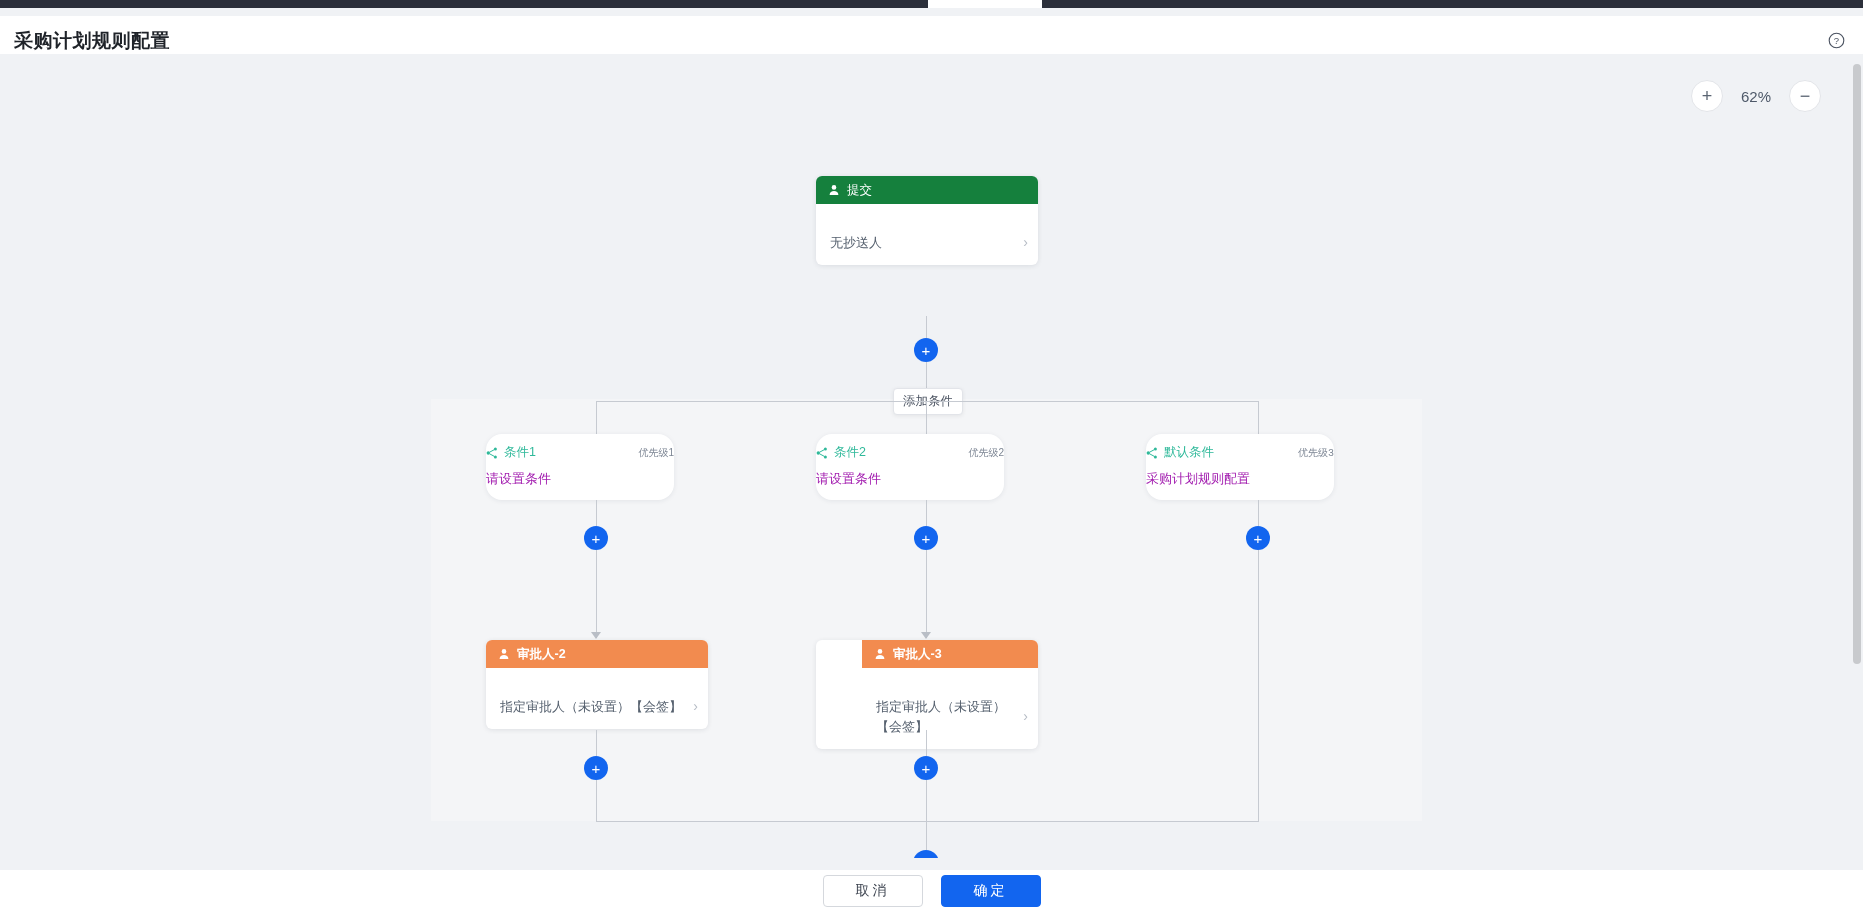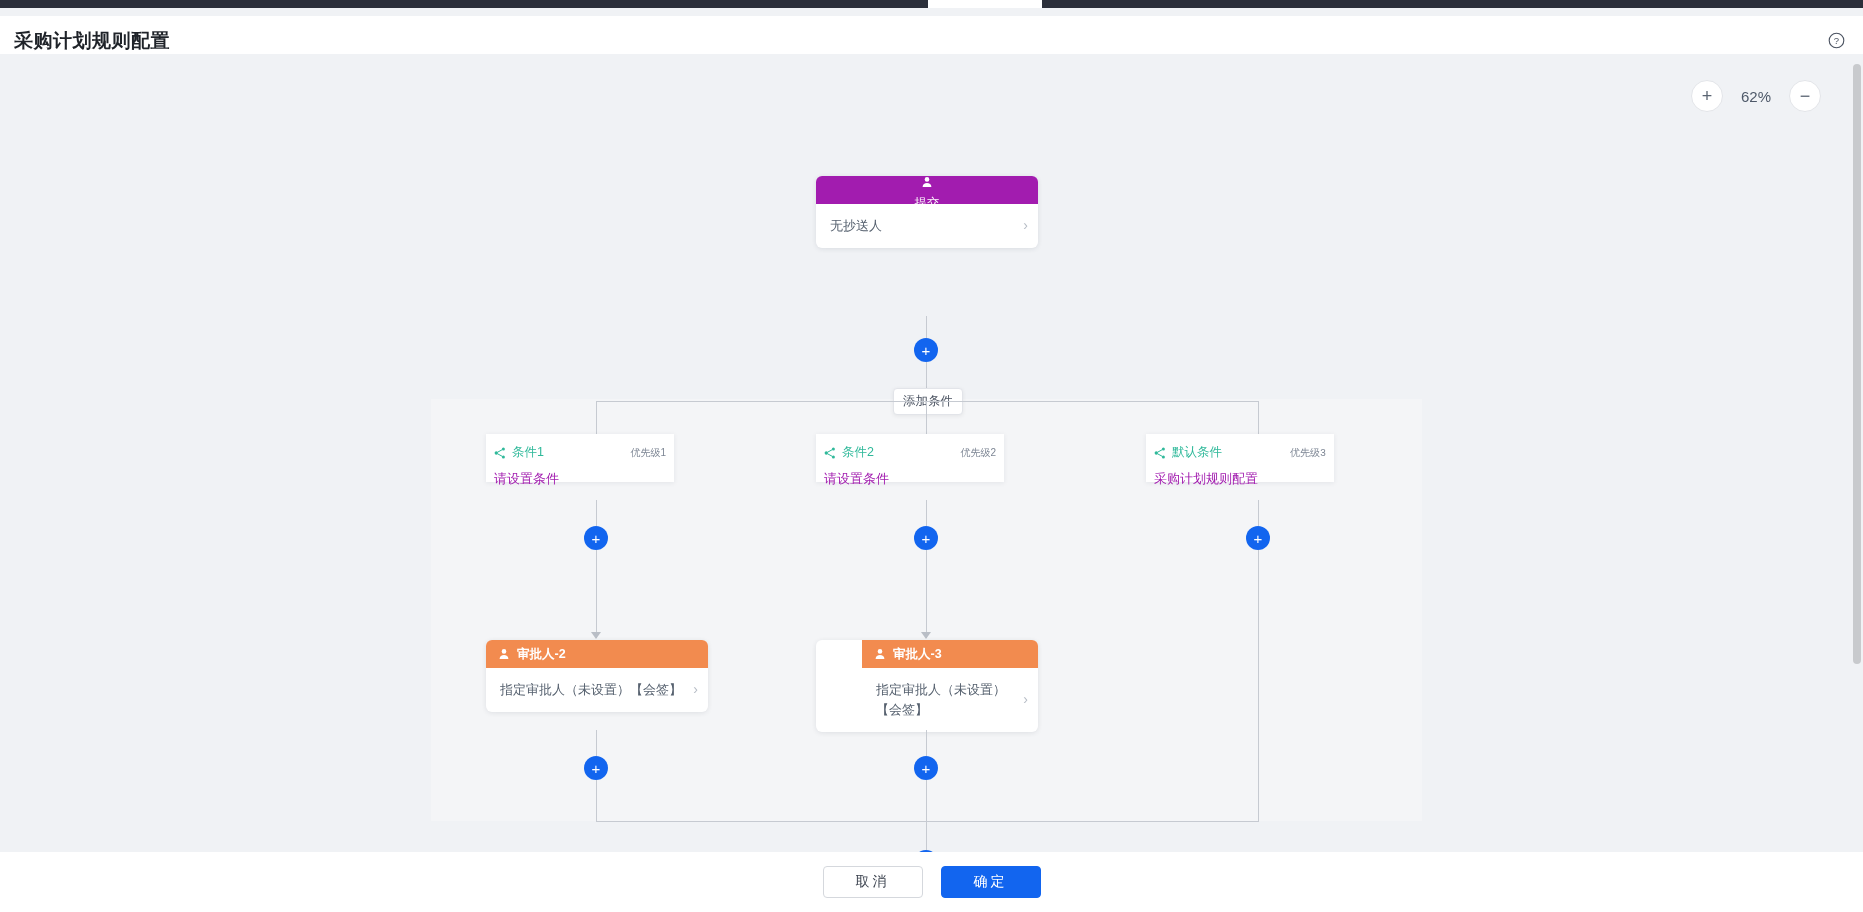--- a/index.html
+++ b/index.html
@@ -65,39 +65,39 @@
   .node {
     position: absolute; width: 222px;
     background: #ffffff; border-radius: 6px;
     box-shadow: 0 1px 5px rgba(30,40,60,.10);
     overflow: hidden;
   }
   .node-head {
     height: 28px; display: flex; align-items: center; gap: 7px;
     padding: 0 12px; font-size: 12.5px; color: #ffffff;
   }
-  .node-head.start { background: #a21caf; flex-direction: column; }
+  .node-head.start { background: #15803d; }
   .node-head.approver { background: #f28b4f; font-weight: bold; }
   .node-body {
     padding: 12px 26px 12px 14px;
     font-size: 13px; color: #55606e; line-height: 1.55;
-    position: relative; min-height: 44px;
+    position: relative; min-height: 44px; margin-top: 17px;
   }
   .chev {
     position: absolute; right: 10px; top: 50%; transform: translateY(-50%);
     color: #b7bdc6; font-size: 14px;
   }
   .person-icon { display: inline-flex; width: 12px; height: 12px; }
 
   
   .cond {
-    position: absolute; width: 188px; height: 48px;
-    background: #ffffff; border-radius: 0;
+    position: absolute; width: 188px; height: 66px;
+    background: #ffffff; border-radius: 16px;
     box-shadow: 0 1px 5px rgba(30,40,60,.08);
-    padding: 10px 8px;
+    padding: 10px 0;
   }
   .cond-top { display: flex; align-items: center; justify-content: space-between; }
   .cond-name { display: flex; align-items: center; gap: 6px; font-size: 12.5px; color: #2fb99a; }
   .cond-pri { font-size: 10px; color: #7d8694; }
   .cond-desc { margin-top: 9px; font-size: 13px; color: #a21caf; }
   .share-icon { width: 12px; height: 12px; display: inline-flex; }
 
   
   .branch-box {
     position: absolute; left: 431px; top: 345px;
@@ -125,21 +125,21 @@
 
   .tooltip {
     position: absolute; background: #ffffff; border: 1px solid #e2e4e9;
     border-radius: 4px; padding: 4px 9px;
     font-size: 12.5px; color: #4a5costs; color: #4a5260;
     box-shadow: 0 1px 4px rgba(0,0,0,.07); white-space: nowrap;
   }
 
   
   .footer {
-    position: absolute; bottom: 0; left: 0; width: 1863px; height: 60px;
+    position: absolute; bottom: 0; left: 0; width: 1863px; height: 42px;
     background: #ffffff;
     display: flex; align-items: center; justify-content: center; gap: 18px;
   }
   .btn {
     height: 32px; min-width: 100px; border-radius: 4px;
     font-size: 14px; cursor: pointer;
     display: flex; align-items: center; justify-content: center;
     letter-spacing: 3px; padding: 0 16px;
   }
   .btn-cancel { background: #ffffff; border: 1px solid #d5d8dd; color: #3d4450; }

